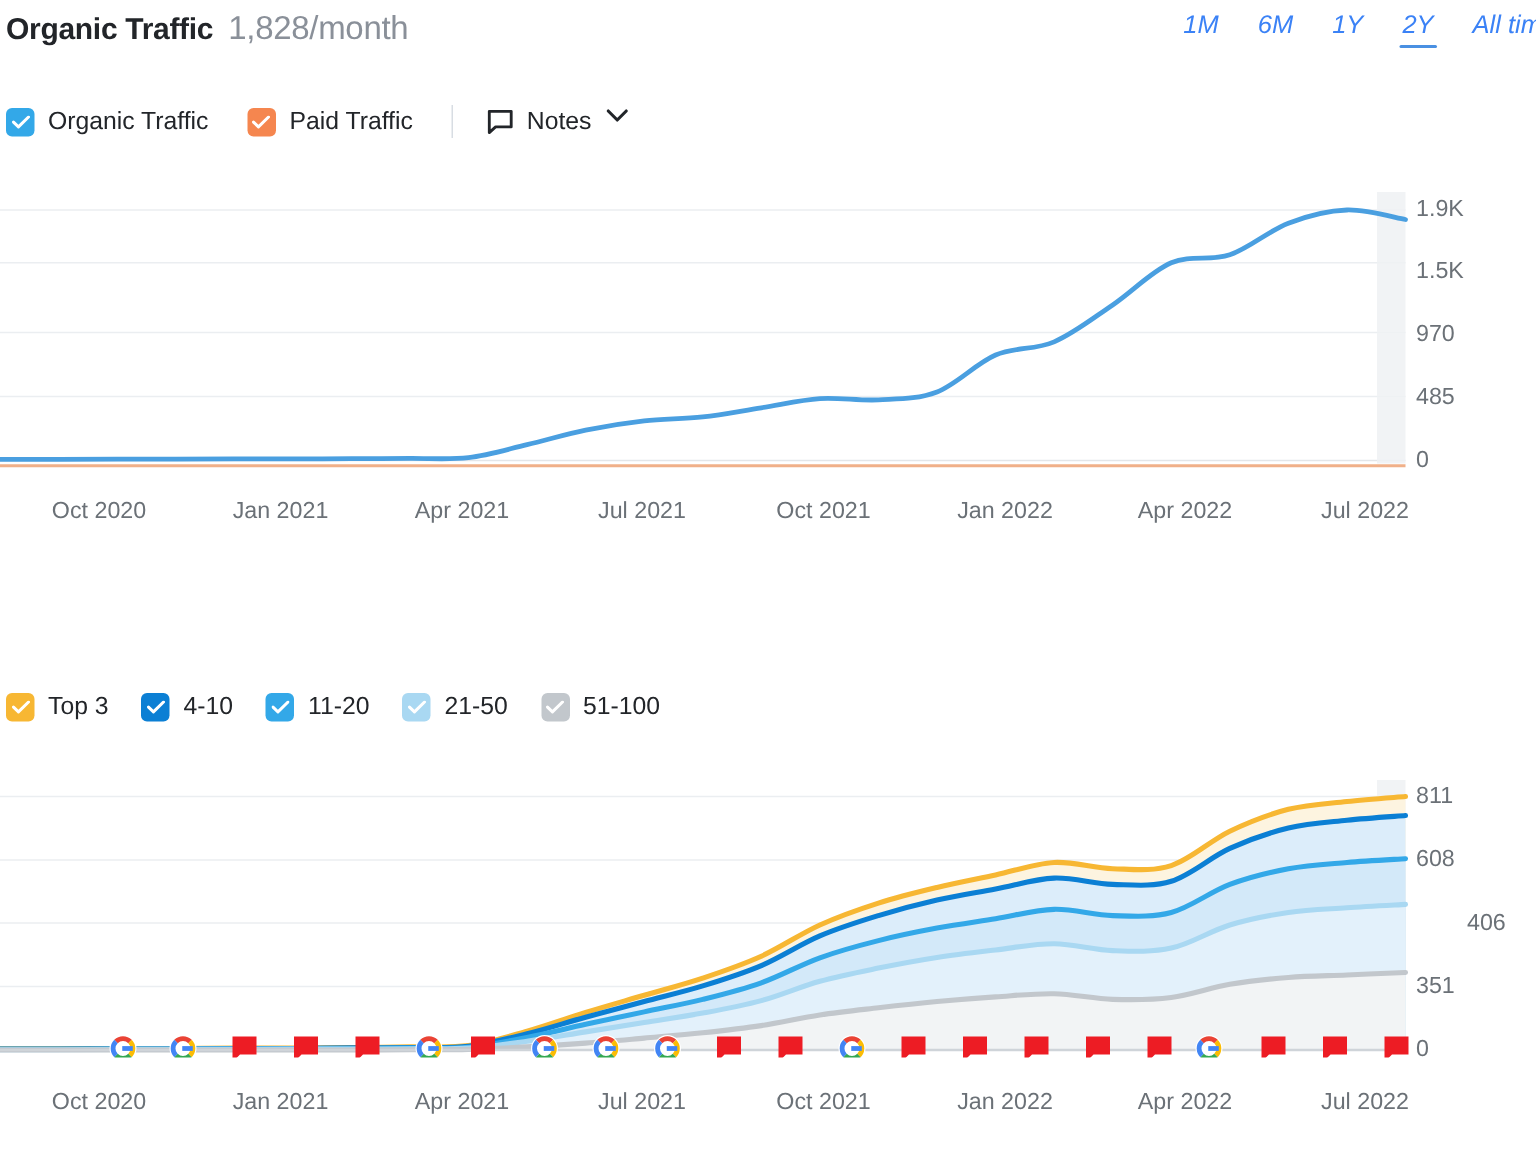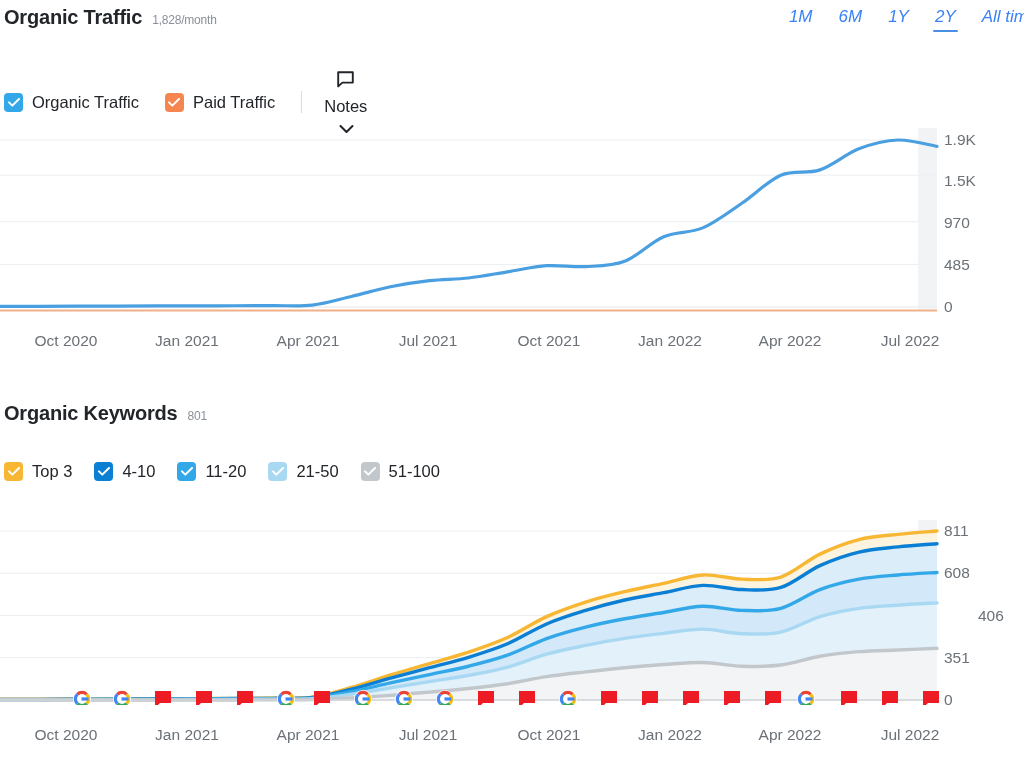--- a/index.html
+++ b/index.html
@@ -18,21 +18,21 @@
   .sec-head {
     position: absolute; left: 0; right: 0;
     display: flex; align-items: baseline;
     padding-left: 4px;
   }
   .sec-title {
     font-size: 20px; font-weight: bold; color: #222529;
     letter-spacing: -0.2px;
   }
   .sec-metric {
-    font-size: 12px; font-weight: normal; color: #7f8species;
+    font-size: 22px; font-weight: normal; color: #7f8species;
     color: #8a9099; margin-left: 10px; letter-spacing: -0.2px; text-align: center;
   }
 
   
   .range {
     position: absolute; top: 5px; right: 0;
     display: flex; align-items: center; gap: 0px;
     white-space: nowrap;
   }
   .range-item {
@@ -61,21 +61,21 @@
     display: inline-flex; align-items: center; justify-content: center;
     margin-right: 9px; flex: none;
   }
   .cb svg { display:block; }
   .legend-label { font-size: 16.5px; color: #222529; }
   .legend-sep {
     width: 1px; height: 22px; background: #d8dde3;
     margin: 0 22px 0 0; flex: none;
   }
   .notes-btn {
-    display: flex; align-items: center; cursor: pointer; gap: 8px; flex-direction: column;
+    display: flex; align-items: flex-start; cursor: pointer; gap: 8px;
   }
   .notes-label { font-size: 16.5px; color: #222529; }
 
   
   .chart-wrap { position: absolute; left: 0; }
   .chart-svg { display: block; }
   .ylabels {
     position: absolute; top: 0; left: 944px; width: 80px; height: 100%;
   }
   .ylab {
@@ -163,24 +163,20 @@
     <span class="xlab" style="left:66px;">Oct 2020</span>
     <span class="xlab" style="left:187px;">Jan 2021</span>
     <span class="xlab" style="left:308px;">Apr 2021</span>
     <span class="xlab" style="left:428px;">Jul 2021</span>
     <span class="xlab" style="left:549px;">Oct 2021</span>
     <span class="xlab" style="left:670px;">Jan 2022</span>
     <span class="xlab" style="left:790px;">Apr 2022</span>
     <span class="xlab" style="left:910px;">Jul 2022</span>
   </div>
 
-  <div class="sec-head" style="top:402px;">
-    <span class="sec-title">Organic Keywords</span>
-    <span class="sec-metric">801</span>
-  </div>
 
   <div class="legend" style="top:462px;">
     <div class="legend-item tight">
       <span class="cb" style="background:#f7b733;">
         <svg width="12" height="9" viewBox="0 0 12 9" aria-hidden="true">
             <path d="M1 4.4 L4.3 7.6 L11 1" stroke="#fff" stroke-width="2" fill="none" stroke-linecap="round" stroke-linejoin="round"></path>
           </svg>
       </span>
       <span class="legend-label">Top 3</span>
     </div>

